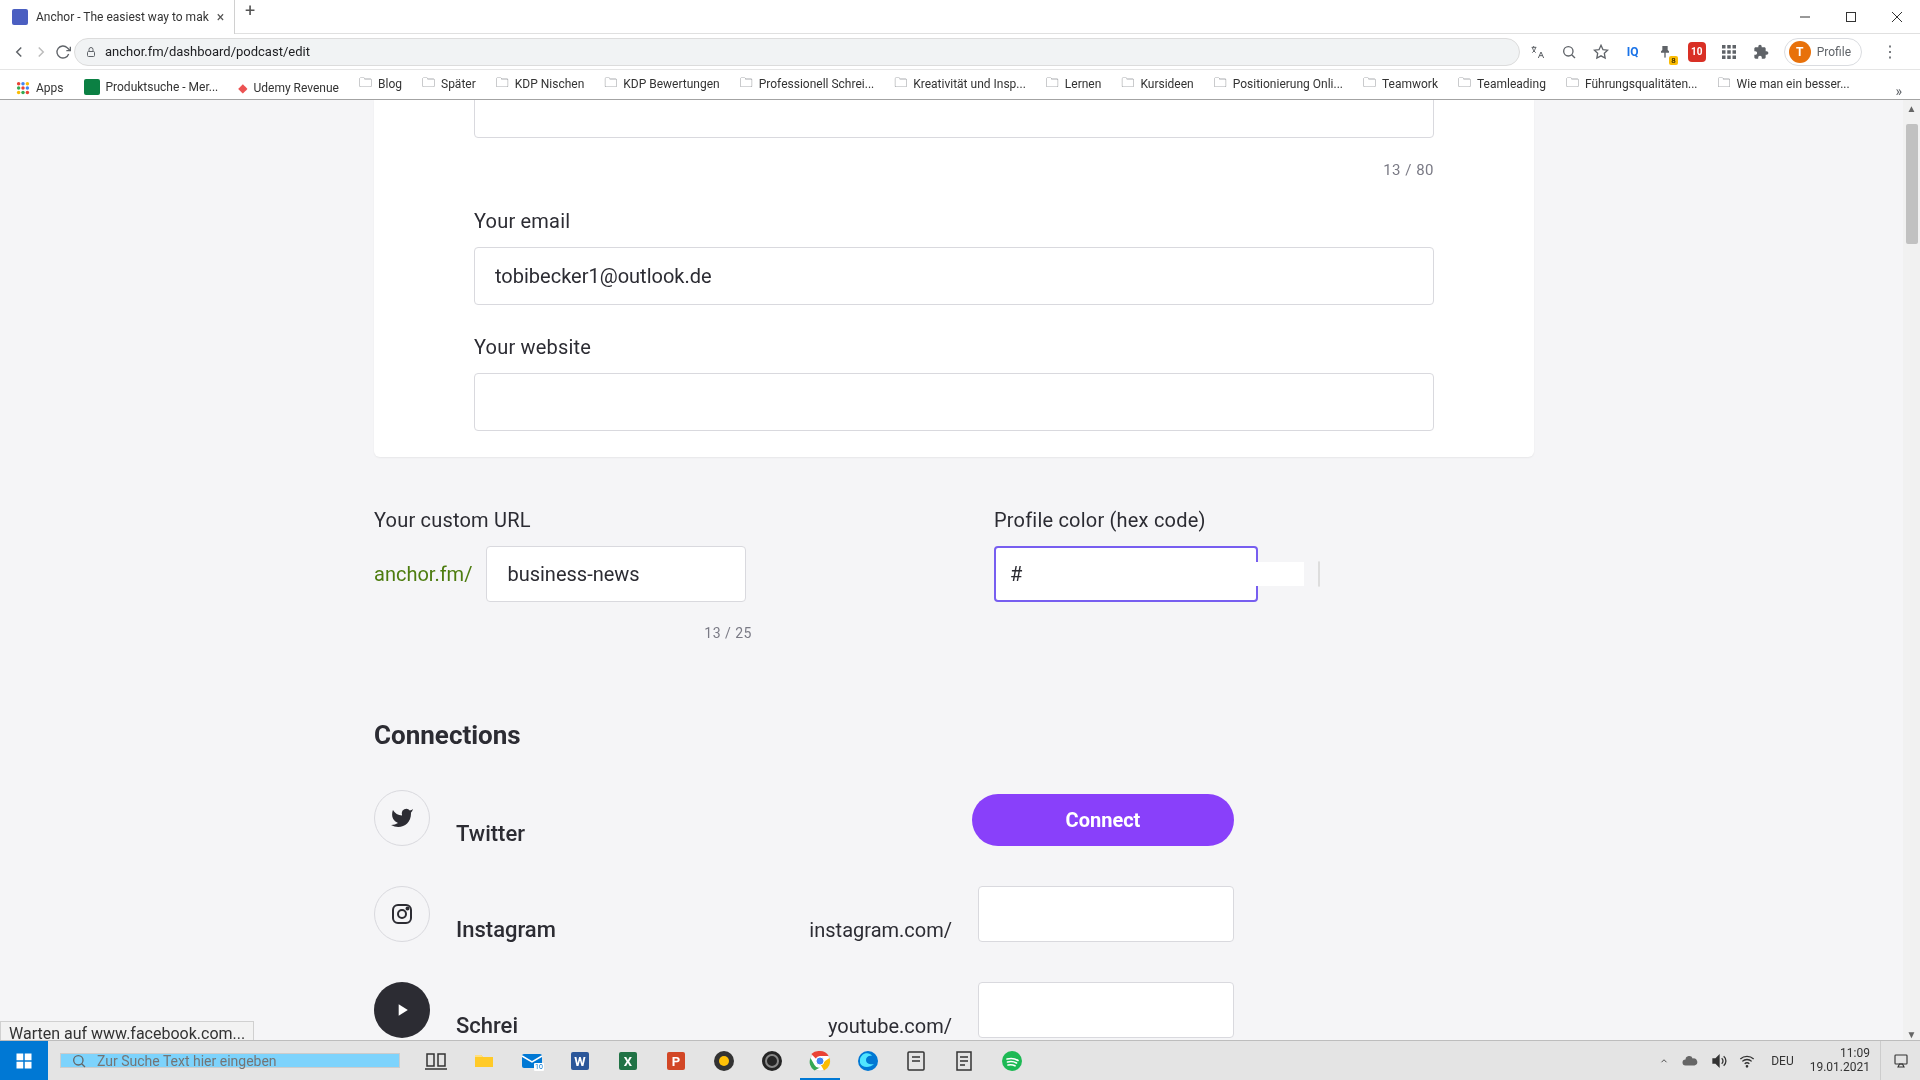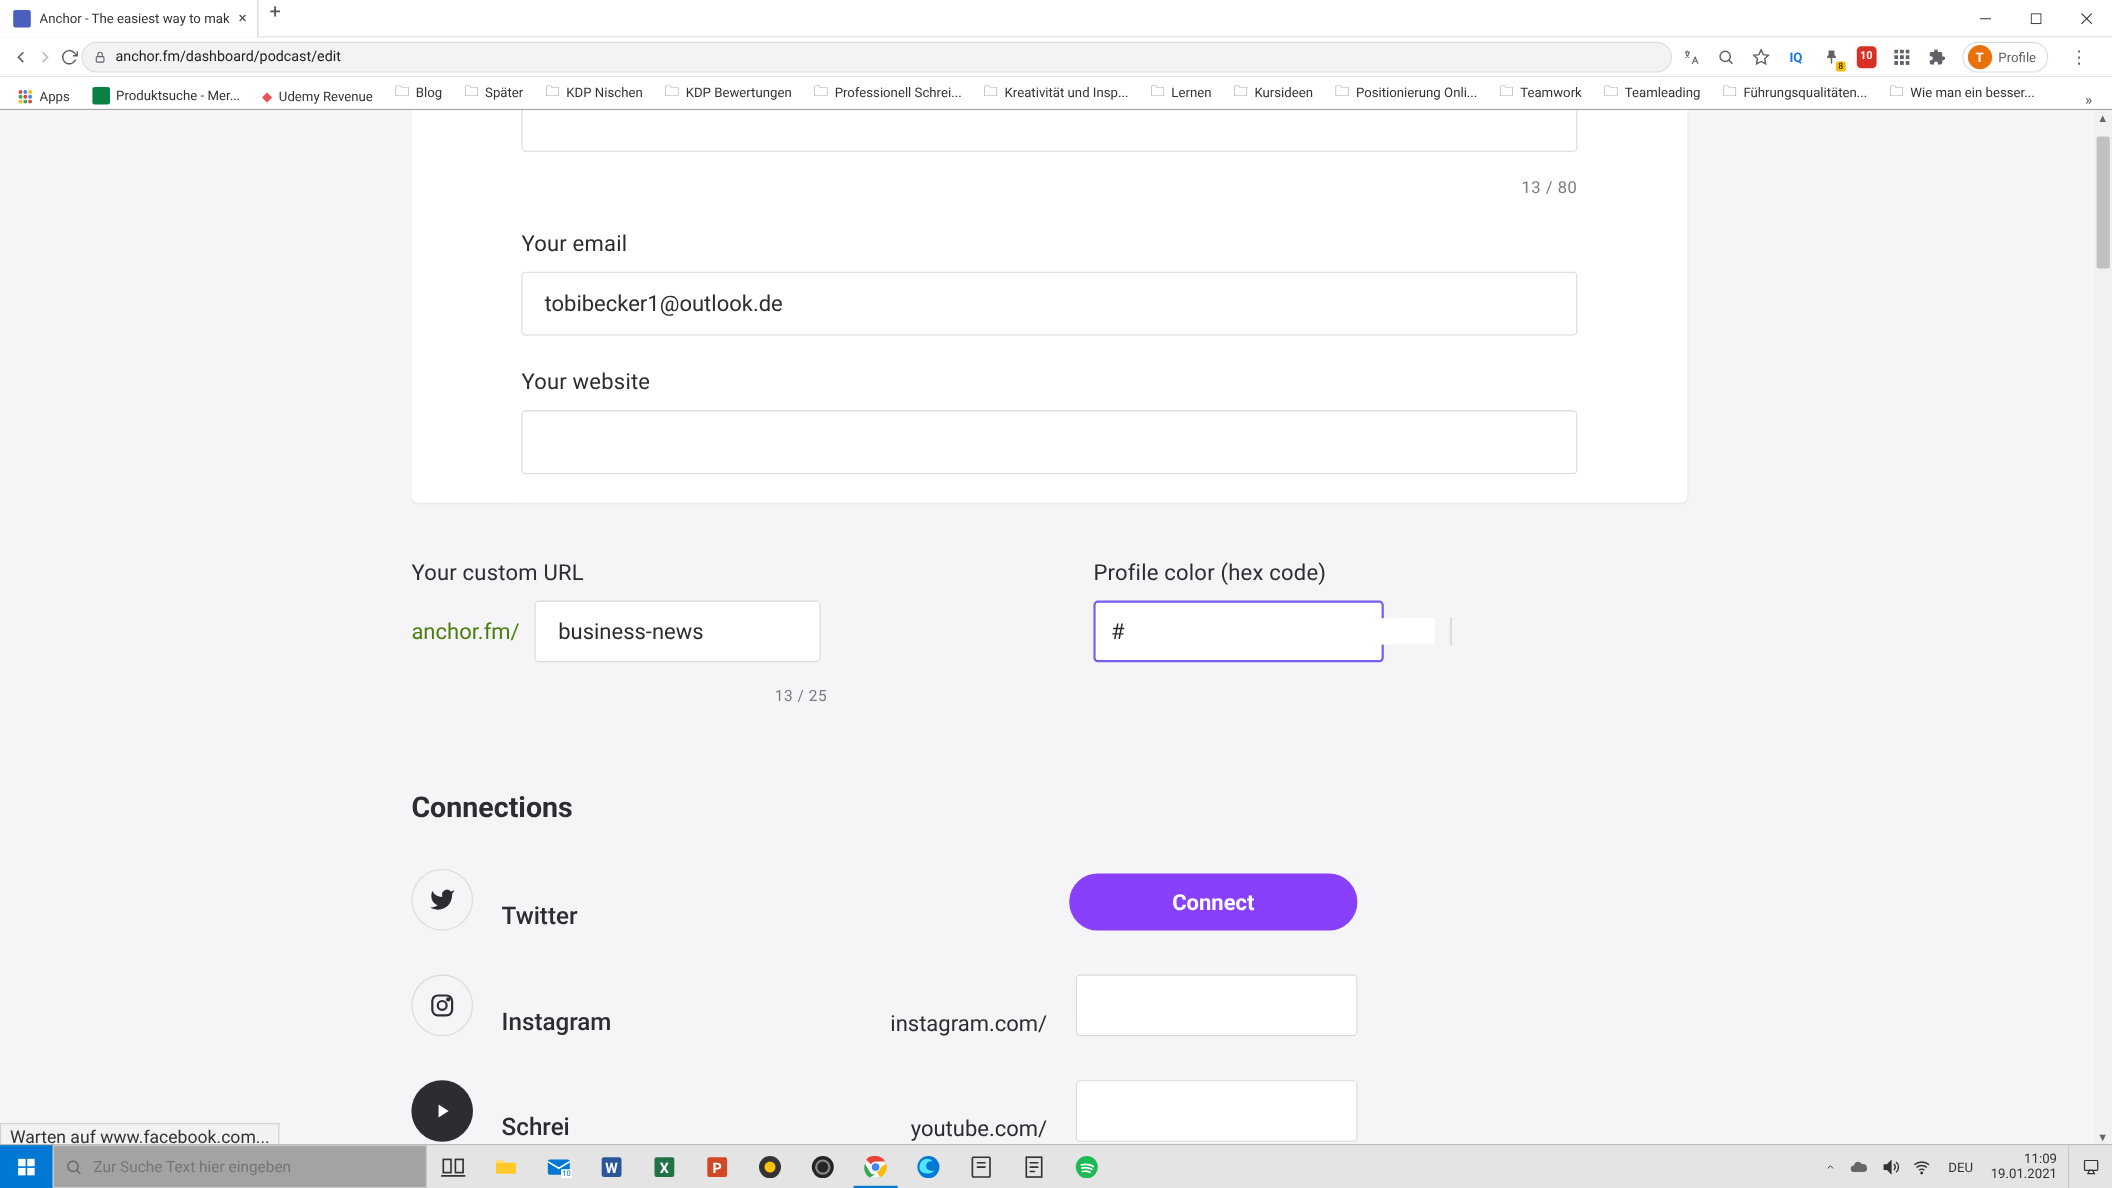--- a/index.html
+++ b/index.html
@@ -73,21 +73,21 @@
   .conn-prefix { font-size: 20px; color:#2c2c33; margin-left:auto;}
   .conn-input { width: 256px; height: 56px; border:1px solid #d9d9de; border-radius:4px; background:#fff;}
   .connect-btn { margin-left:auto; width: 262px; height: 52px; border-radius: 26px; background:#8940fa; color:#fff; font-size:20px; font-weight:700; border:none; display:flex;align-items:center;justify-content:center;}
 
   
   .status-strip { position:absolute; left:0; bottom:37px; height:22px; background:#f2f2f2; border:1px solid #d0d0d0; border-bottom:none; padding: 2px 8px; font-size:16px; color:#333;margin-top:40px;}
 
   
   .taskbar { position: absolute; bottom: 0; left: 0; right: 0; height: 40px; background: #e4e4e4; border-top:1px solid #bdbdbd; display: flex; align-items: stretch; }
   .start { width: 48px; display:flex;align-items:center;justify-content:center; background:#0078d4; color:#fff;}
-  .searchbox { flex: 0 0 340px; display:flex; align-items:center; background:#a3a3a3; border:1px solid #ccc; margin: 0; padding: 0 10px; gap:10px; color:#666;}
+  .searchbox { flex: 0 0 340px; display:flex; align-items:center; background:#7dd3fc; border:1px solid #ccc; margin: 12px; padding: 0 10px; gap:10px; color:#666;}
   .searchbox input { border:none; outline:none; font-size:14px; flex:1; color:#333; background:transparent;}
   .task-icn { width: 48px; display:flex; align-items:center; justify-content:center; position:relative;}
   .task-icn svg, .task-icn .emoji { width: 24px; height: 24px; }
   .task-icn.active::after { content:''; position:absolute; bottom:0; left:4px; right:4px; height:2px; background:#0078d4;}
   .tray { margin-left:auto; display:flex; align-items:center; gap:12px; padding: 0 10px; color:#333; font-size:12px;}
   .tray .clock { text-align:right; line-height:1.15; }
   .notif { width: 40px; display:flex;align-items:center;justify-content:center; border-left:1px solid #ccc;}
   .lang { padding: 0 4px; }
 
   svg { display:block; }

